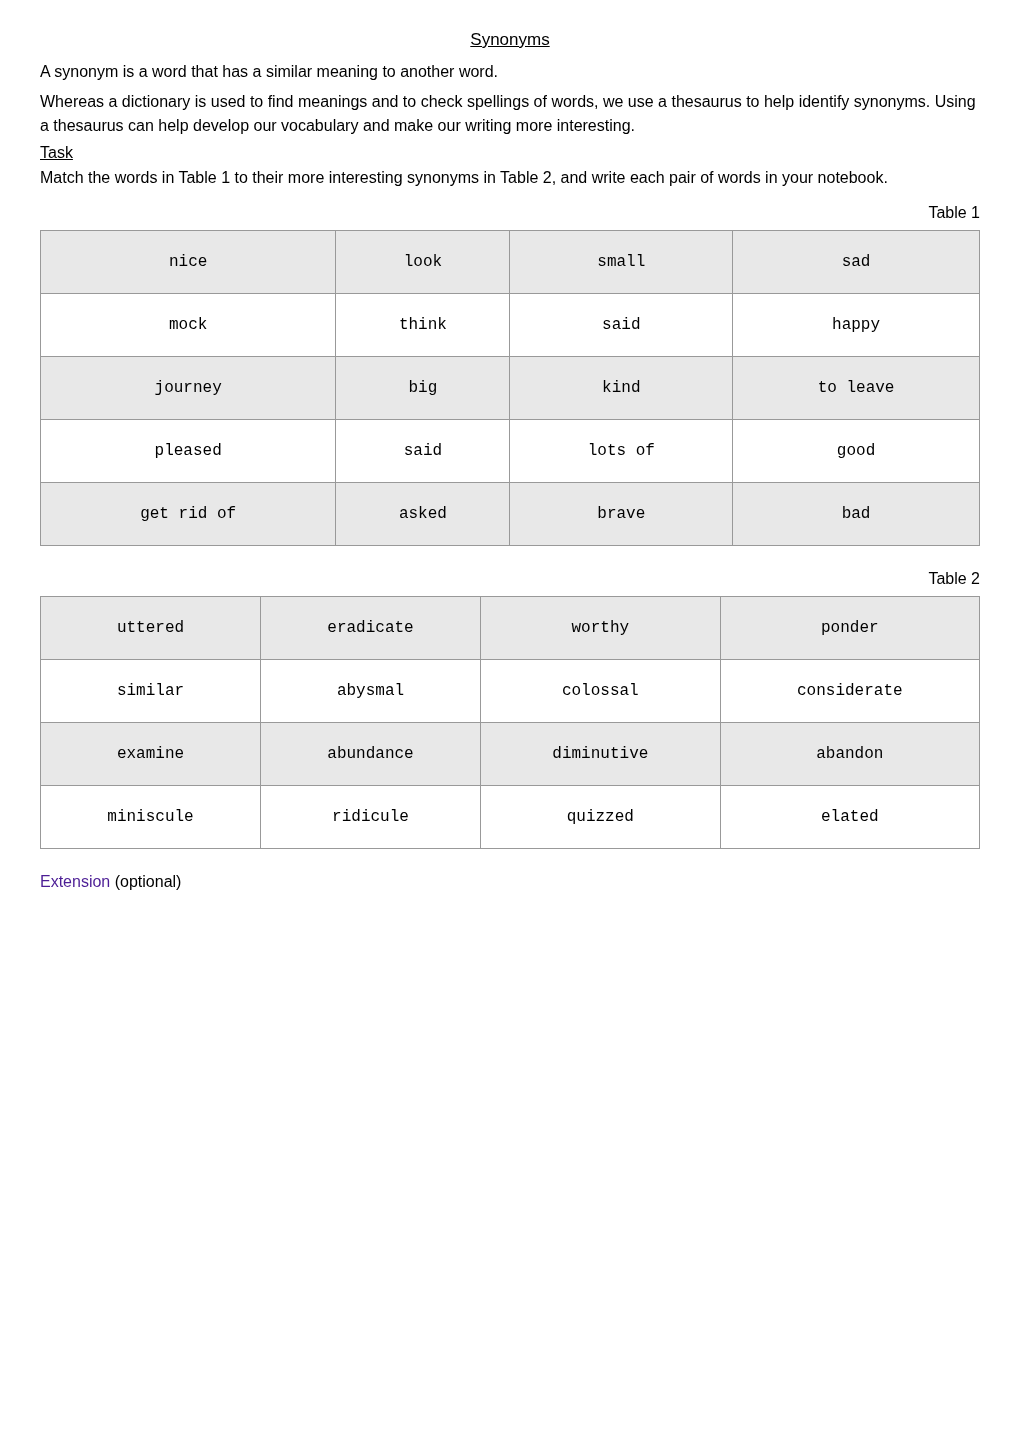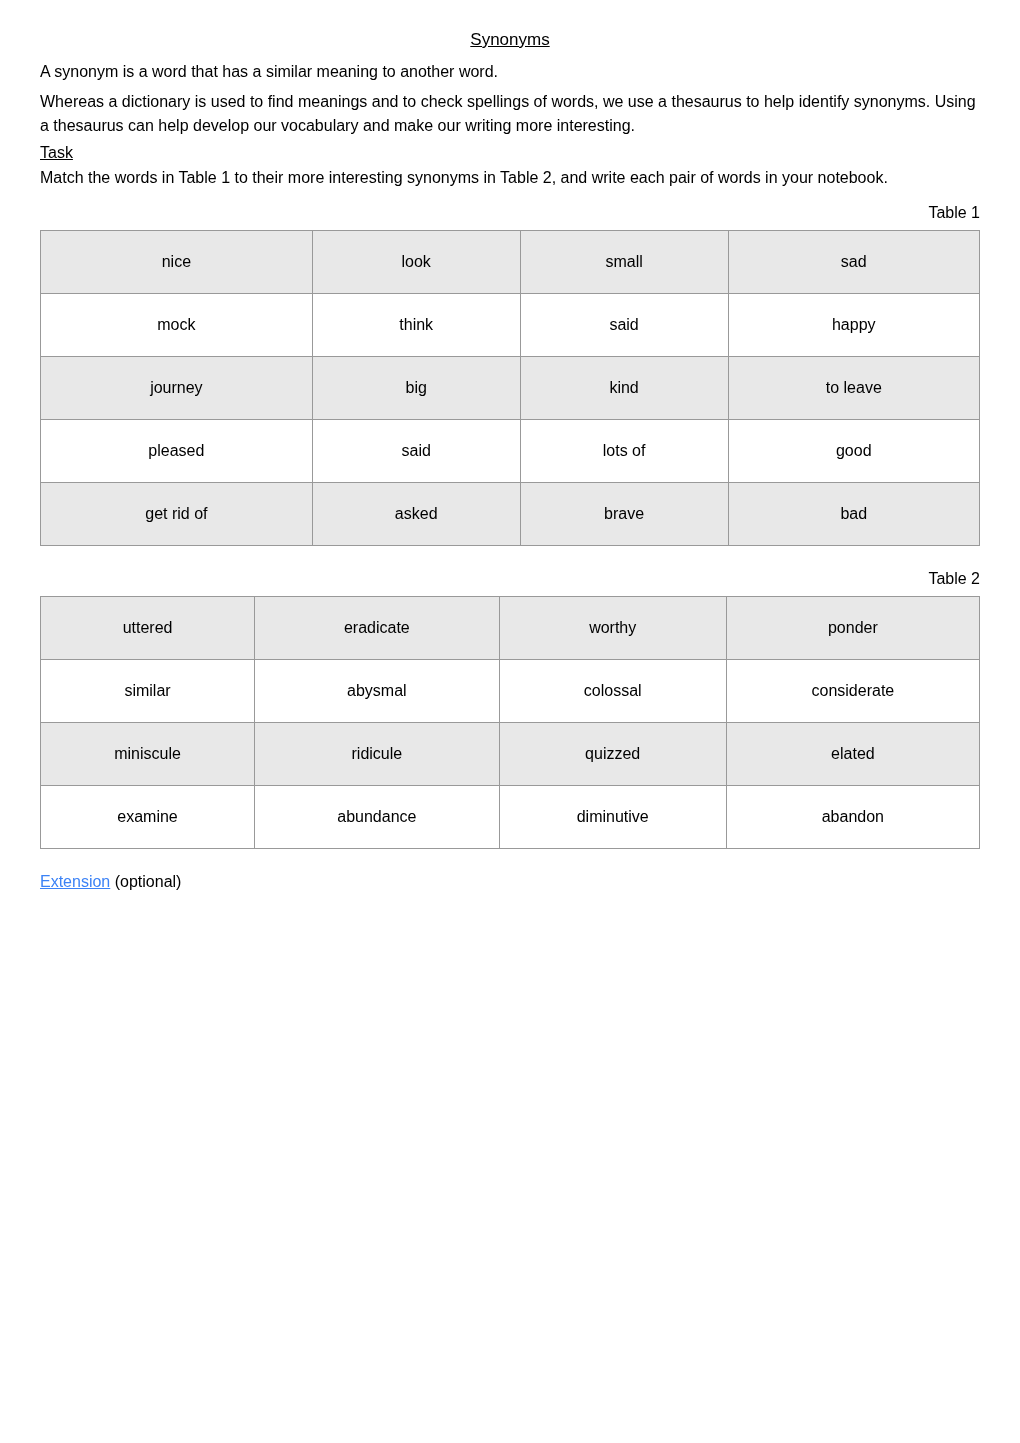--- a/index.html
+++ b/index.html
@@ -32,37 +32,37 @@
       font-size: 16px;
       margin-bottom: 8px;
       margin-top: 14px;
       display: block;
       text-align: right;
     }
     table {
       border-collapse: collapse;
       width: 100%;
       margin-bottom: 24px;
+      font-family: Liberation Mono, monospace;
     }
     td {
       border: 1px solid #999;
       text-align: center;
       padding: 22px 10px;
       font-size: 16px;
       vertical-align: middle;
     }
     tr:nth-child(odd) td {
       background-color: #e8e8e8;
     }
     tr:nth-child(even) td {
       background-color: #ffffff;
     }
     .extension-link {
-      text-decoration: underline;
-      color: #3b82f6;
+      color: #4c1d95;
     }
   </style>
 </head>
 <body>
 
 <p class="page-title">Synonyms</p>
 
 <p class="intro-text">A synonym is a word that has a similar meaning to another word.</p>
 <p class="intro-text">Whereas a dictionary is used to find meanings and to check spellings of words, we use a thesaurus to help identify synonyms.  Using a thesaurus can help develop our vocabulary and make our writing more interesting.</p>
 
@@ -116,29 +116,29 @@
         <td>worthy</td>
         <td>ponder</td>
       </tr>
       <tr>
         <td>similar</td>
         <td>abysmal</td>
         <td>colossal</td>
         <td>considerate</td>
       </tr>
       <tr>
+        <td>examine</td>
+        <td>abundance</td>
+        <td>diminutive</td>
+        <td>abandon</td>
+      </tr>
+      <tr>
         <td>miniscule</td>
         <td>ridicule</td>
         <td>quizzed</td>
         <td>elated</td>
-      </tr>
-      <tr>
-        <td>examine</td>
-        <td>abundance</td>
-        <td>diminutive</td>
-        <td>abandon</td>
       </tr>
     </tbody>
 </table>
 
 <p>
   <span class="extension-link">Extension</span><span> (optional)</span>
 </p>
 
 </body></html>

